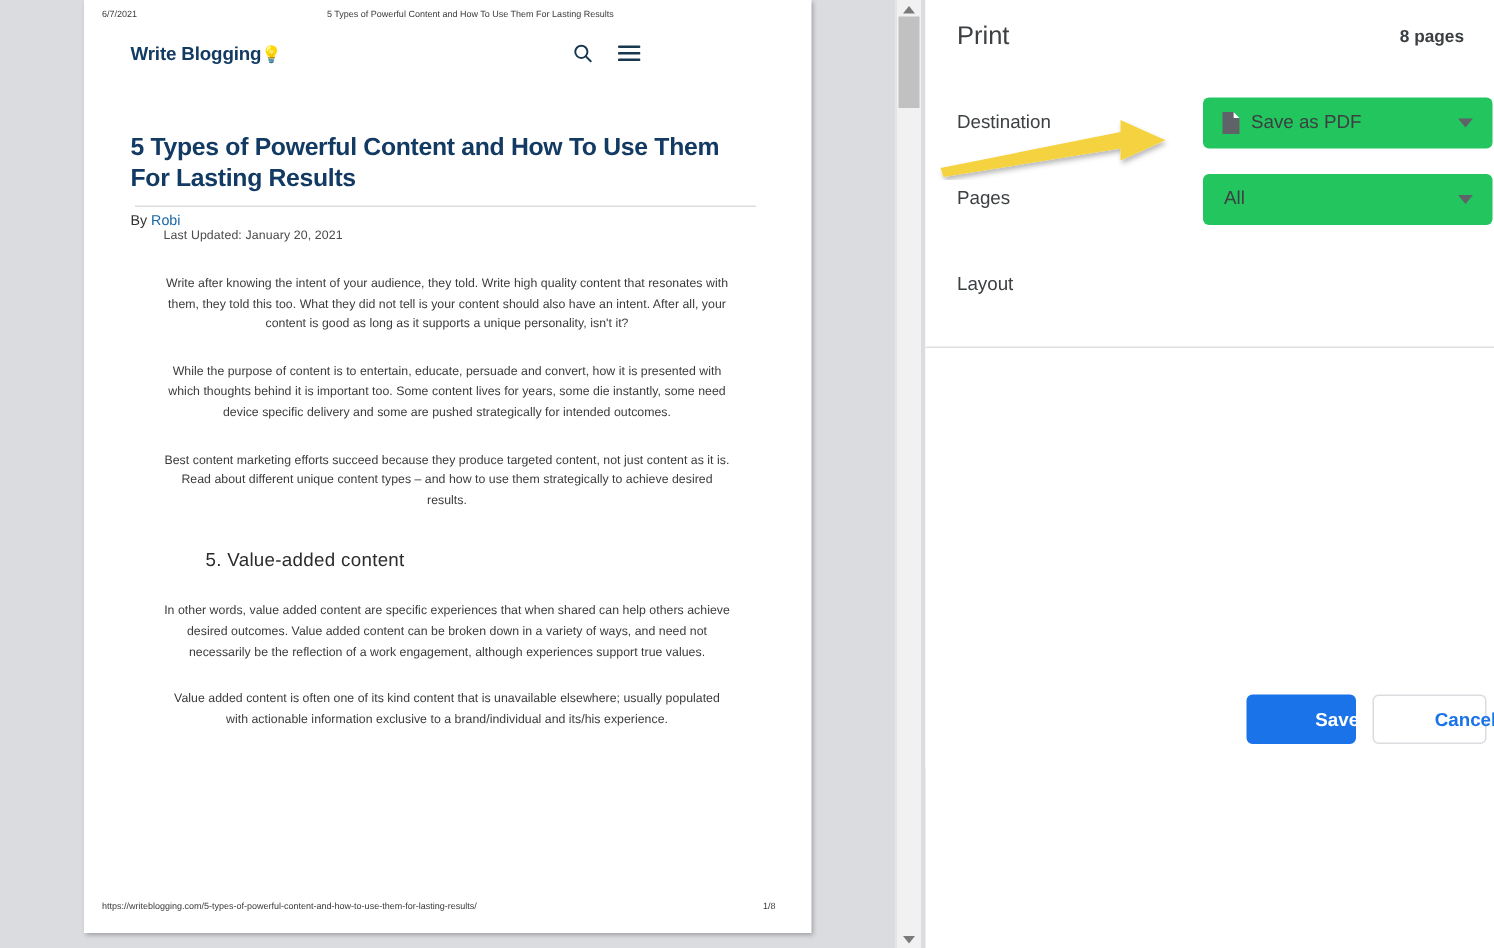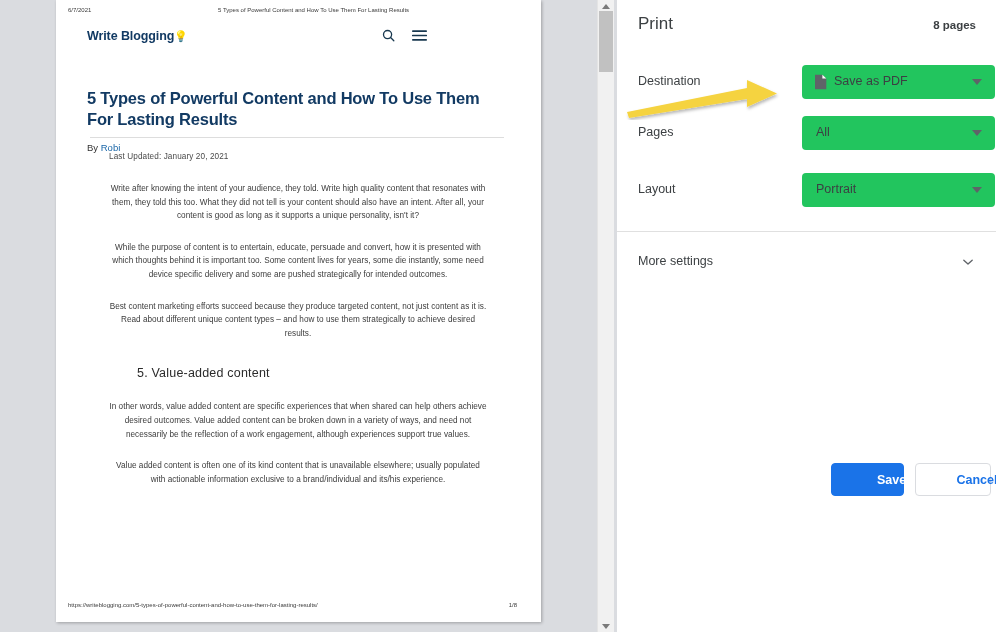--- a/index.html
+++ b/index.html
@@ -419,36 +419,24 @@
     <div class="setting-row" style="top:116px;">
       <div class="setting-label">Pages</div>
       <div class="select-box">
         <span class="select-value no-icon">All</span>
         <span class="select-caret"></span>
       </div>
     </div>
 
     <div class="setting-row" style="top:173px;">
       <div class="setting-label">Layout</div>
-      <div class="select-box">
-        <span class="select-value no-icon">Portrait</span>
-        <span class="select-caret"></span>
-      </div>
     </div>
 
     <div class="divider"></div>
 
-    <div class="more-settings">
-      <div class="more-label">More settings</div>
-      <span class="chevron">
-        <svg width="14" height="14" viewBox="0 0 20 20" fill="none" stroke="#5f6368" stroke-width="1.9" stroke-linecap="round" stroke-linejoin="round">
-          <polyline points="4,7.5 10,13 16,7.5"></polyline>
-        </svg>
-      </span>
-    </div>
 
     <div class="action-bar">
       <div class="btn btn-save">Save</div>
       <div class="btn btn-cancel">Cancel</div>
     </div>
   </div>
 
   <div class="annot-arrow">
     <svg width="155" height="42" viewBox="0 0 155 42">
       <defs>

